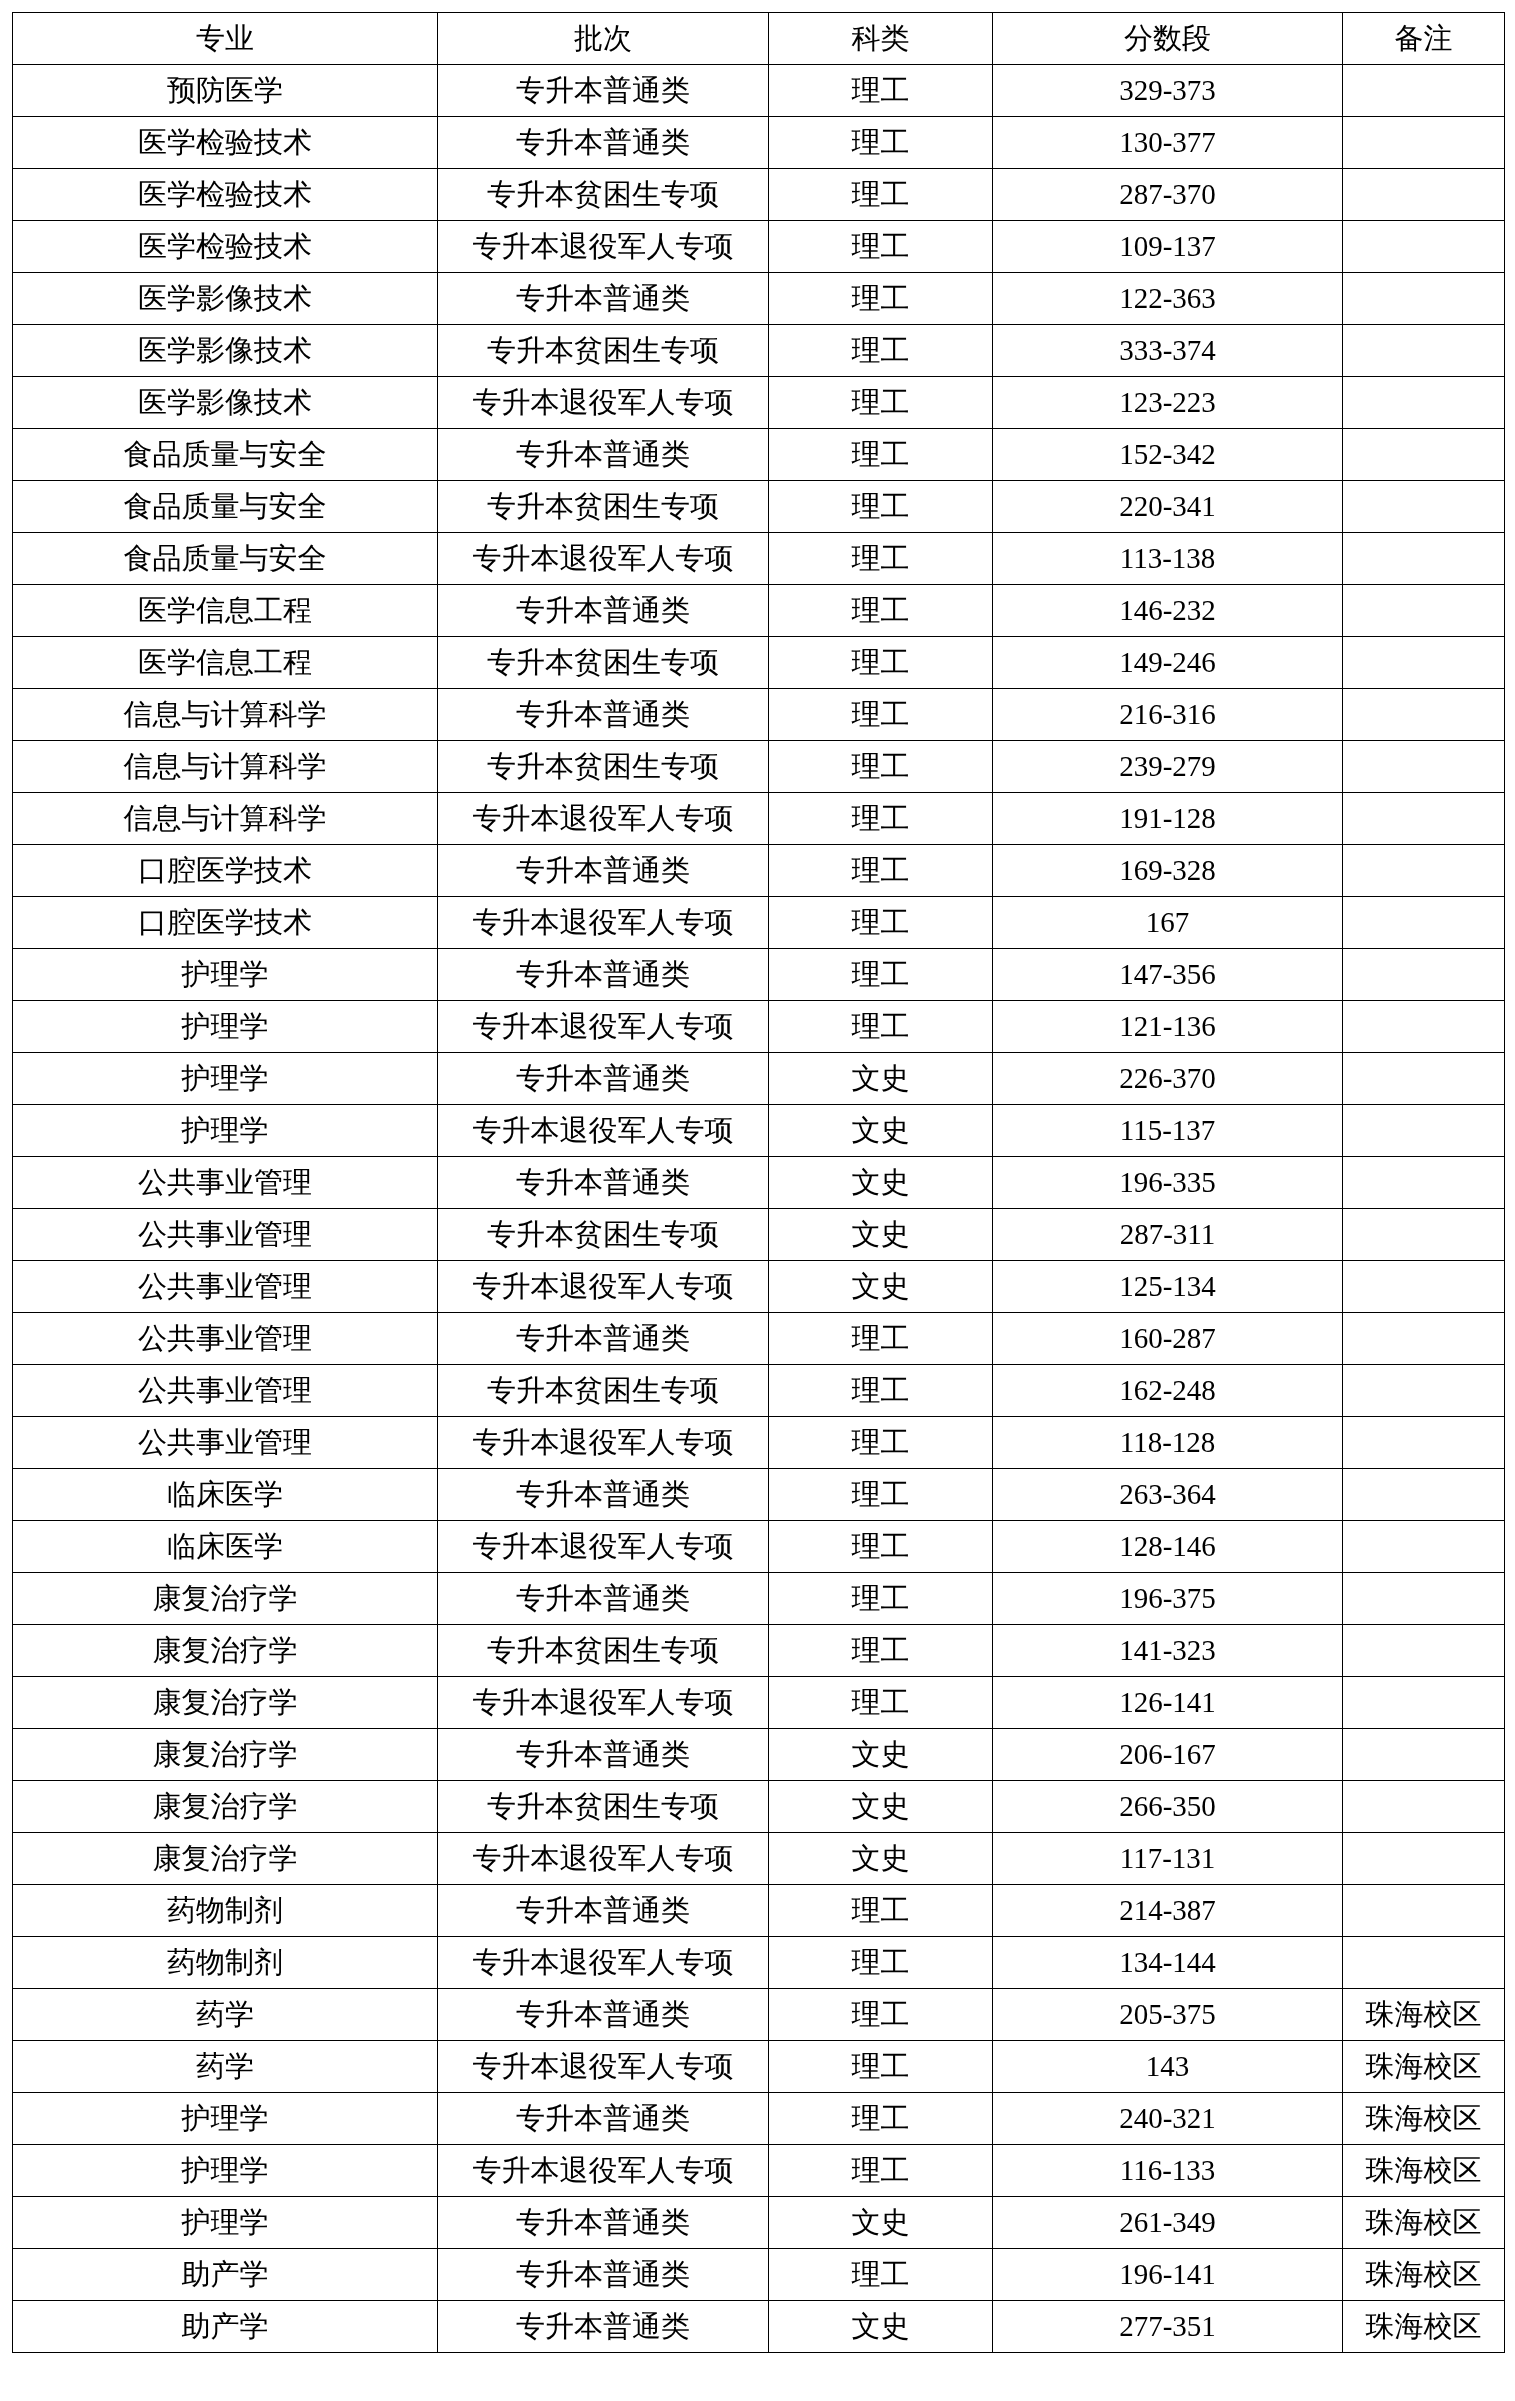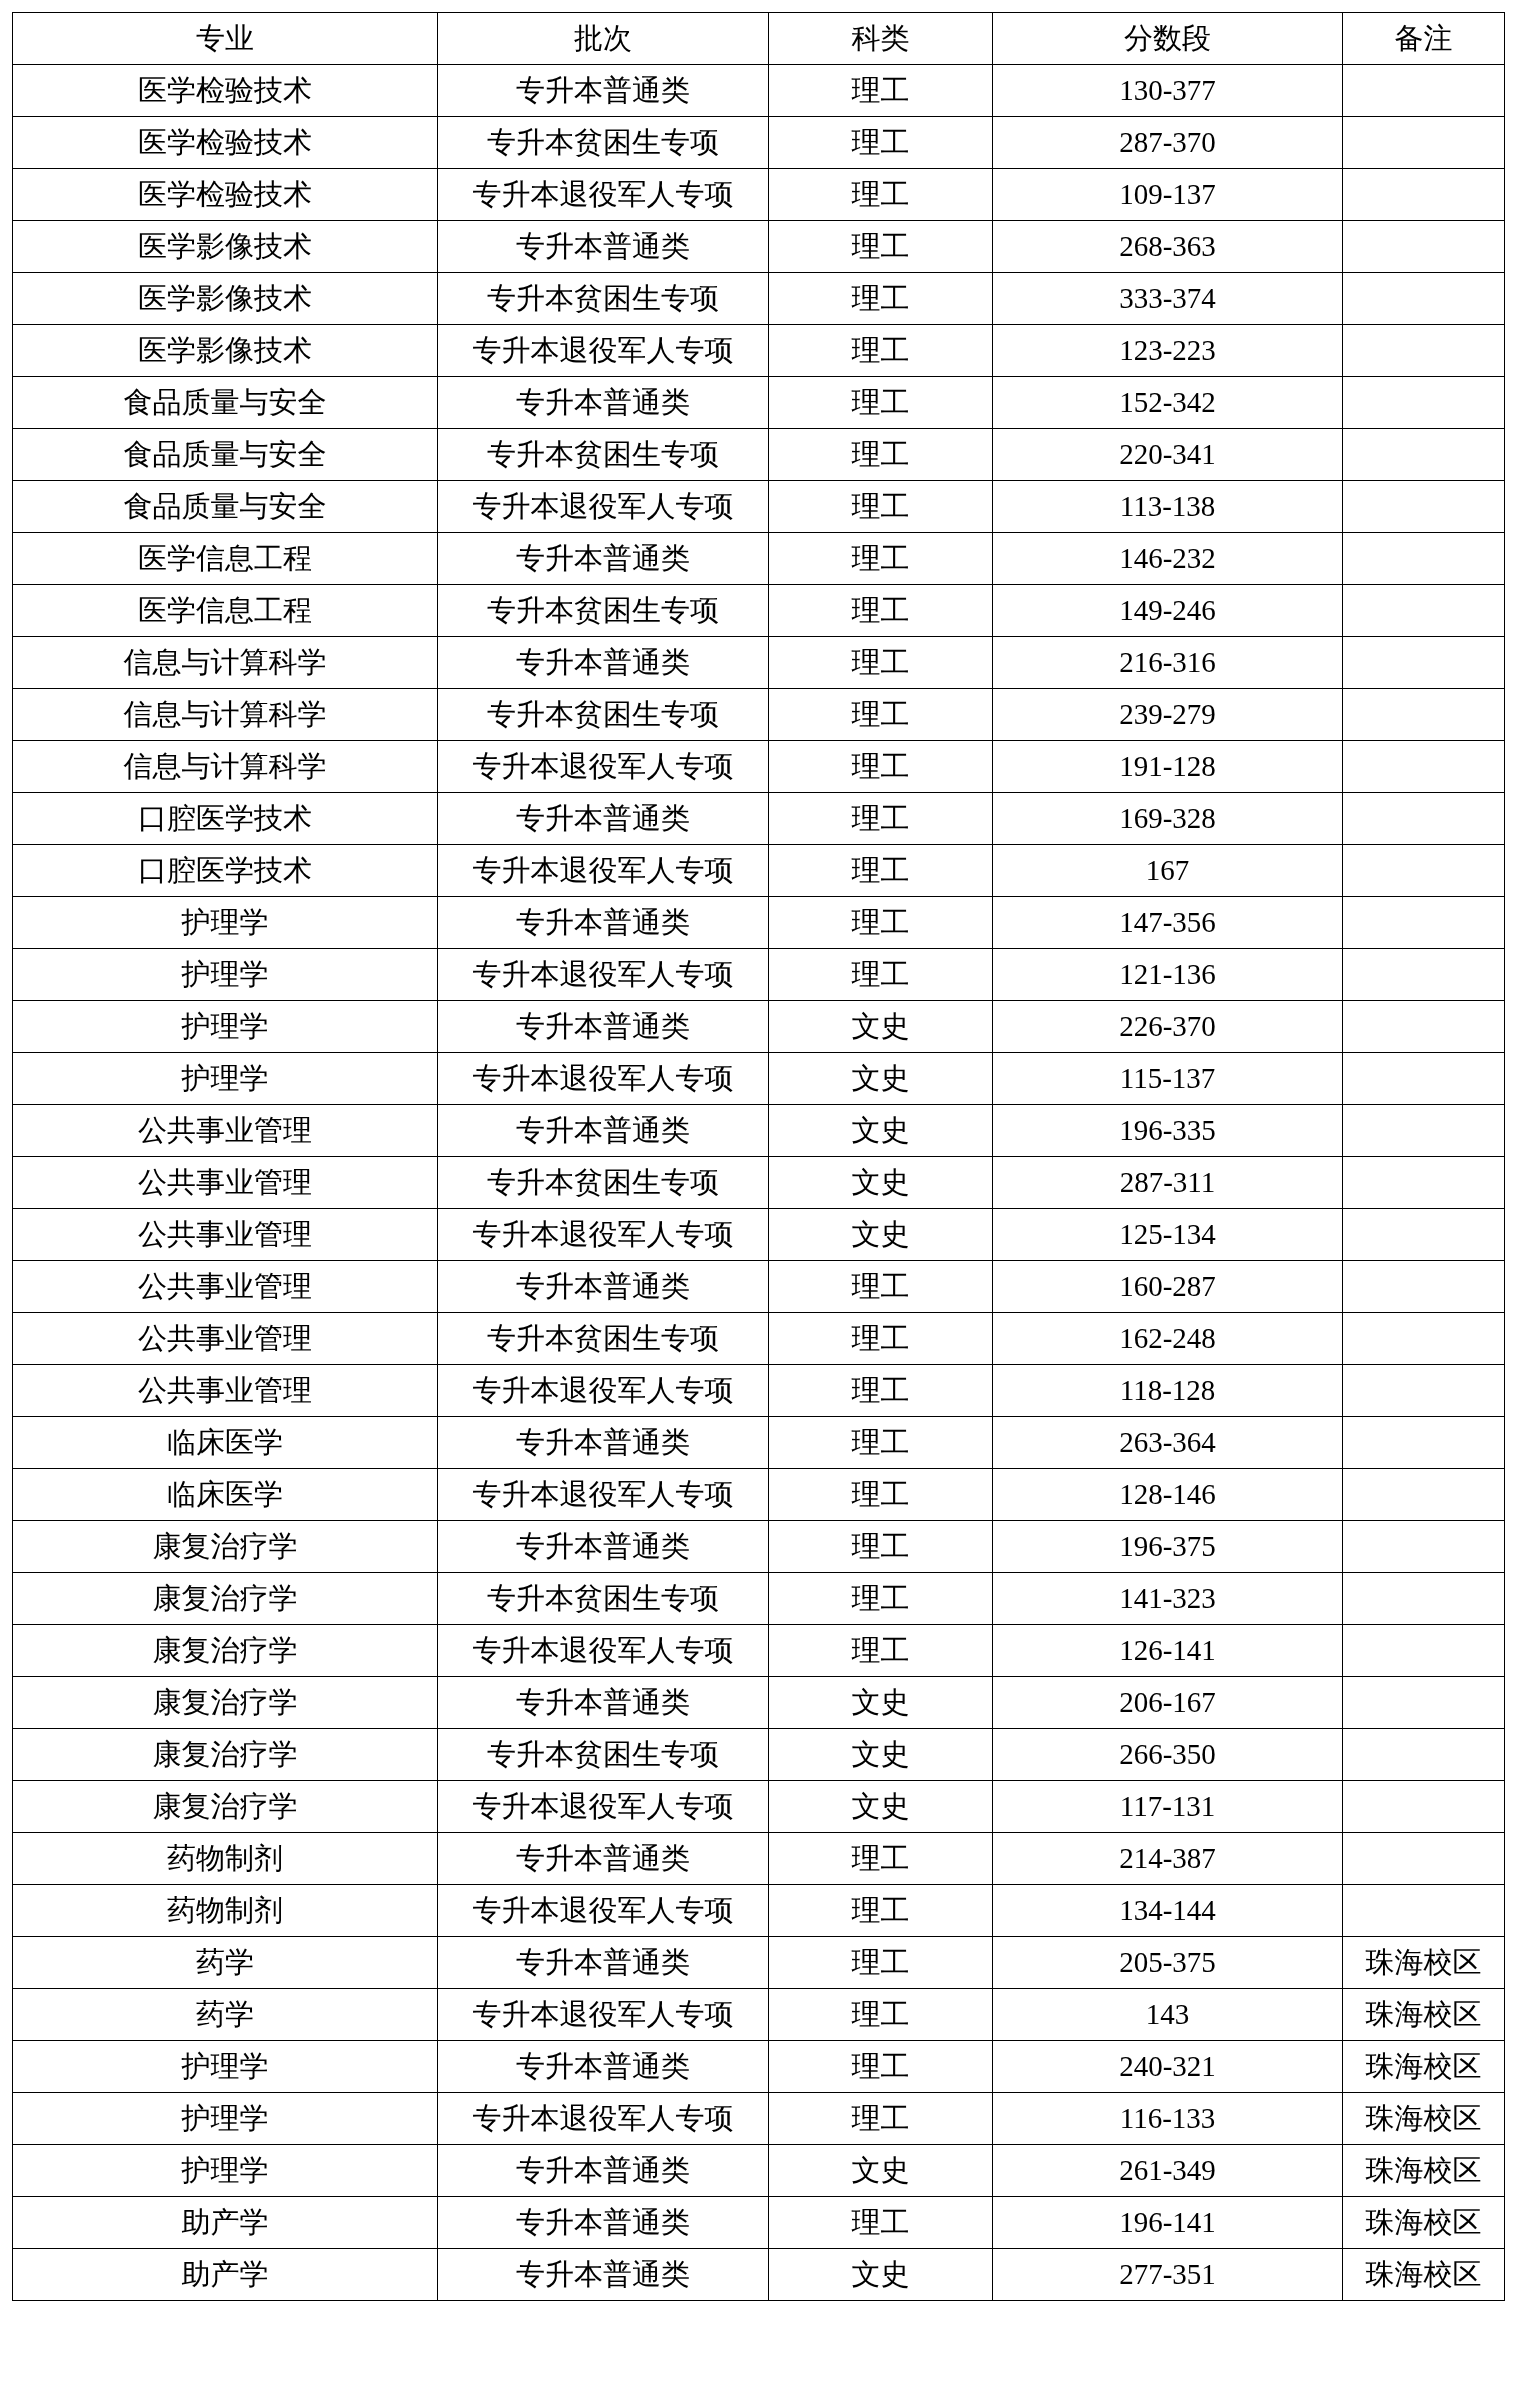--- a/index.html
+++ b/index.html
@@ -68,20 +68,27 @@
       <tr>
         <th>专业</th>
         <th>批次</th>
         <th>科类</th>
         <th>分数段</th>
         <th>备注</th>
       </tr>
     </thead>
     <tbody id="table-body">
         <tr>
+          <td>预防医学</td>
+          <td>专升本普通类</td>
+          <td>理工</td>
+          <td class="range">329-373</td>
+          <td></td>
+        </tr>
+        <tr>
           <td>医学检验技术</td>
           <td>专升本普通类</td>
           <td>理工</td>
           <td class="range">130-377</td>
           <td></td>
         </tr>
         <tr>
           <td>医学检验技术</td>
           <td>专升本贫困生专项</td>
           <td>理工</td>
@@ -92,21 +99,21 @@
           <td>医学检验技术</td>
           <td>专升本退役军人专项</td>
           <td>理工</td>
           <td class="range">109-137</td>
           <td></td>
         </tr>
         <tr>
           <td>医学影像技术</td>
           <td>专升本普通类</td>
           <td>理工</td>
-          <td class="range">268-363</td>
+          <td class="range">122-363</td>
           <td></td>
         </tr>
         <tr>
           <td>医学影像技术</td>
           <td>专升本贫困生专项</td>
           <td>理工</td>
           <td class="range">333-374</td>
           <td></td>
         </tr>
         <tr>

